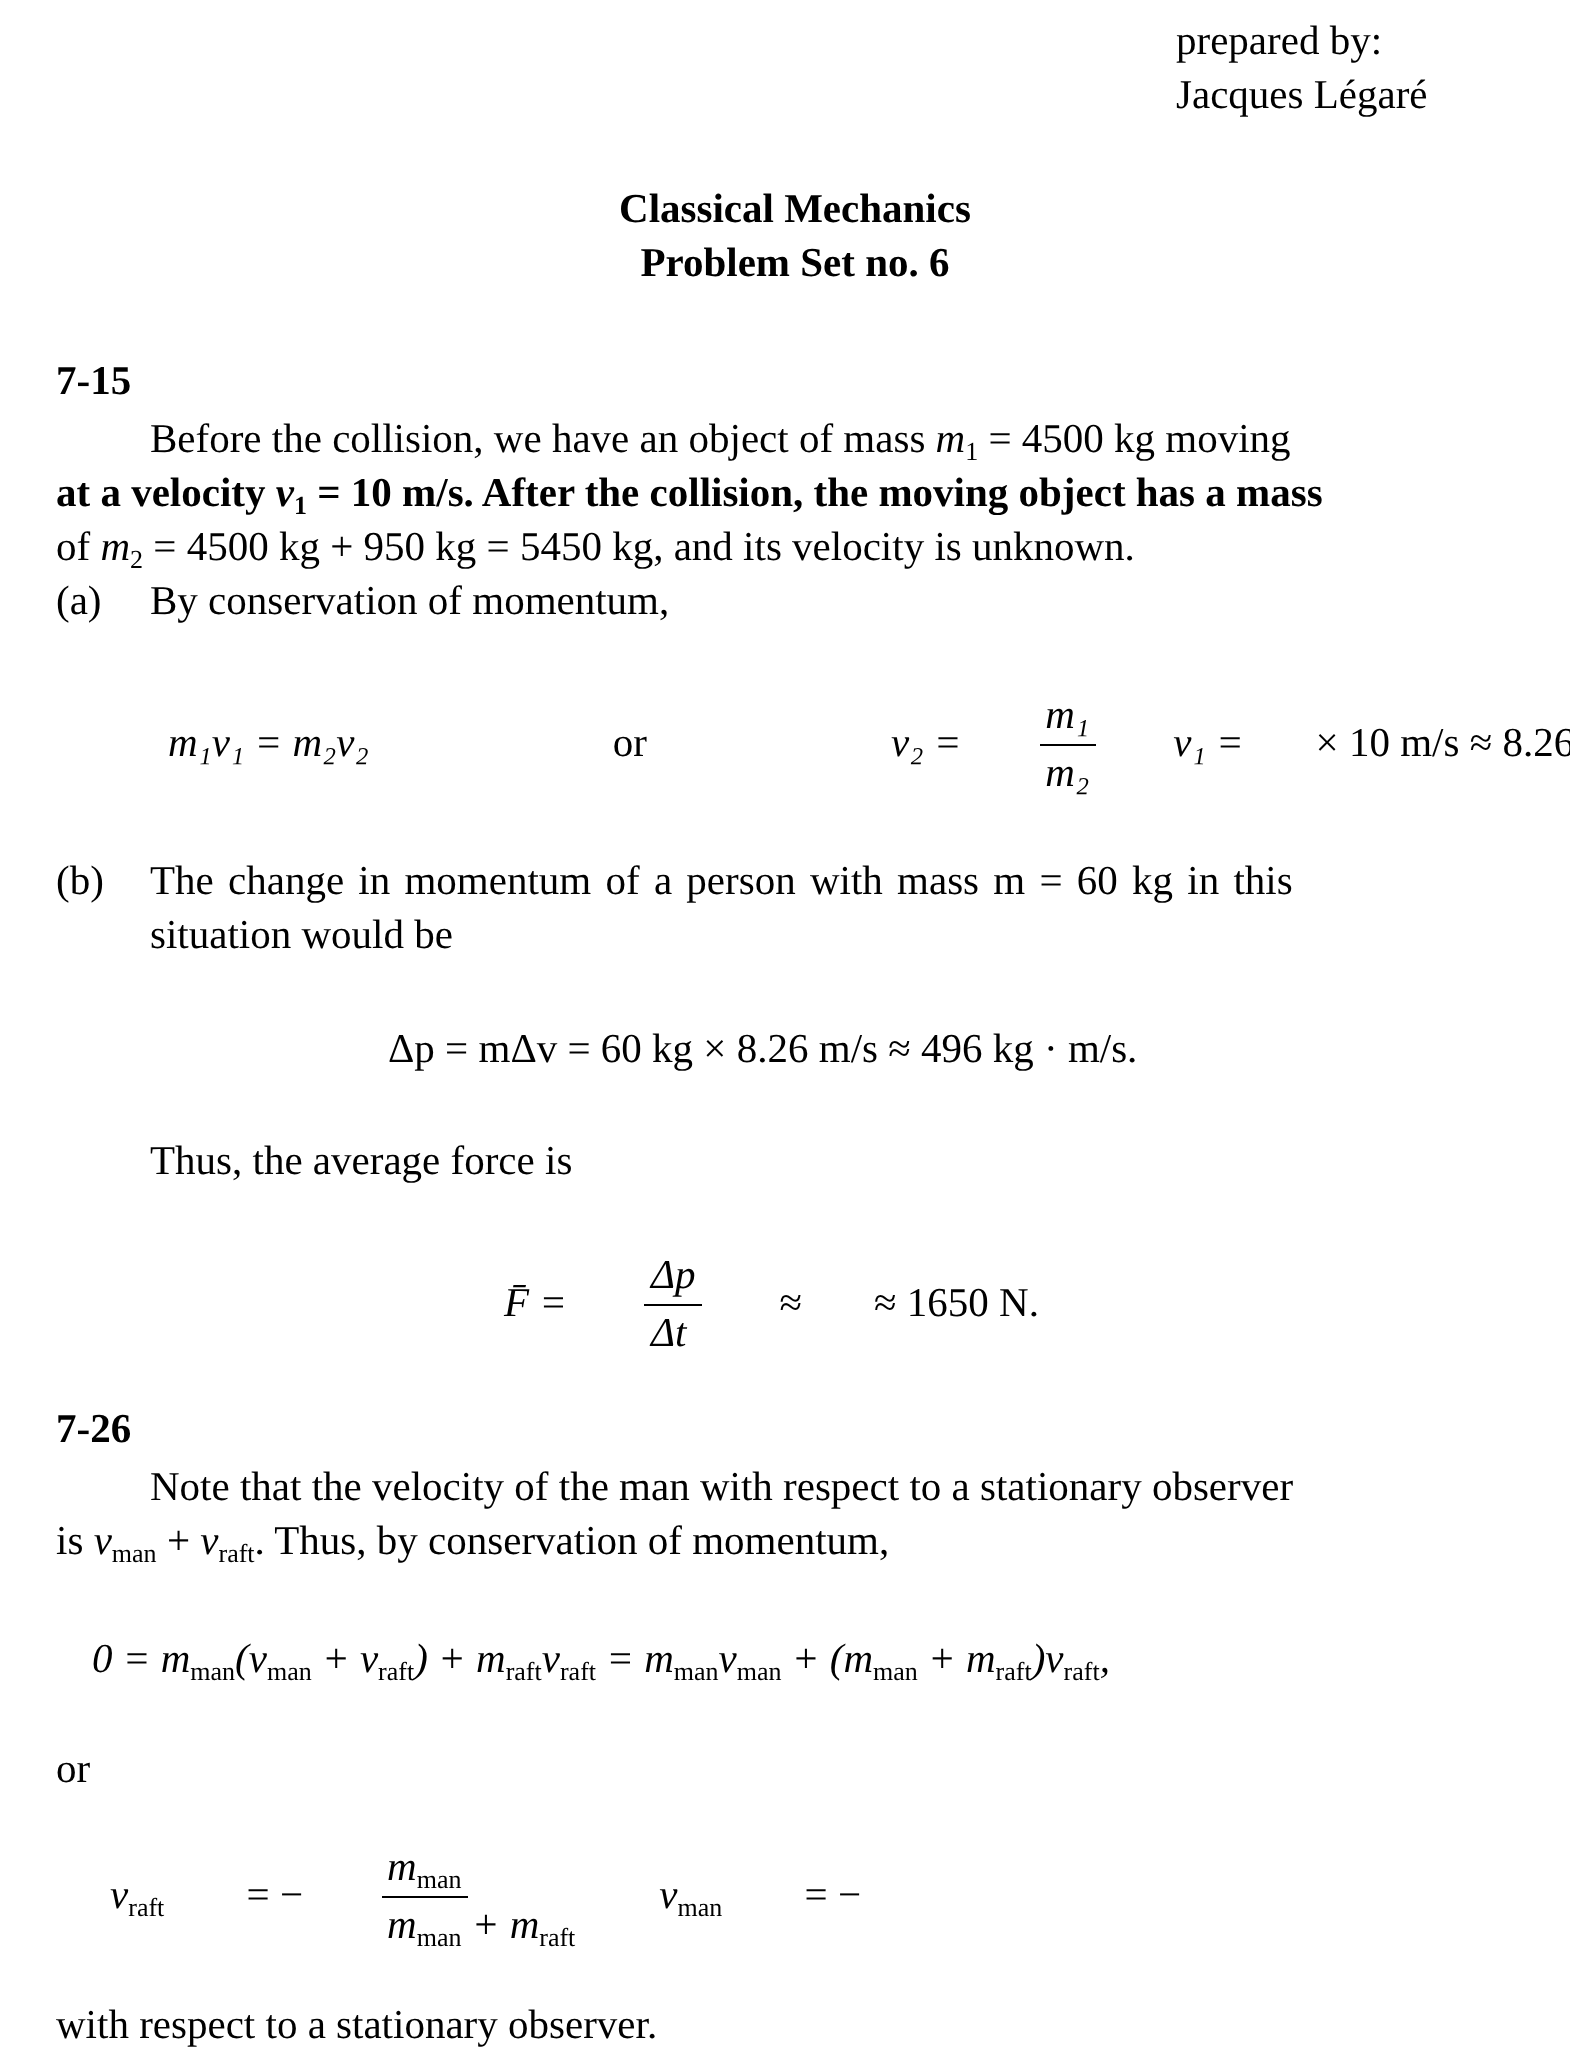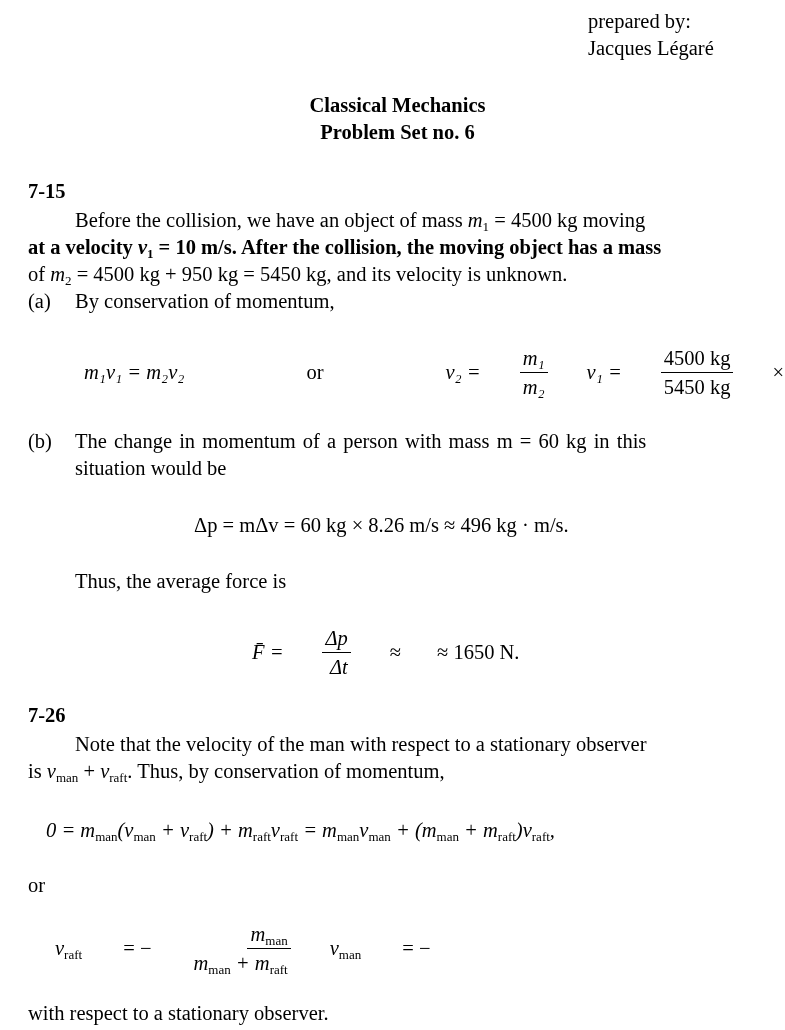--- a/index.html
+++ b/index.html
@@ -3,21 +3,21 @@
 <meta charset="utf-8">
 <style>
   html, body { margin:0; padding:0; background:#fff; }
   body { width:785px; height:1030px; position:relative; overflow:hidden;
          font-family:"DejaVu Serif","Liberation Serif",serif; color:#000; }
   .abs { position:absolute; white-space:nowrap; }
   .txt { font-family:"Liberation Serif",serif; font-size:20.5px; line-height:27px; }
   .i { font-style:italic; }
   sub { font-size:13px; vertical-align:-4px; line-height:0; font-style:normal; }
   .bold { font-weight:bold; }
-  .frac { display:inline-flex; flex-direction:column; align-items:flex-end; vertical-align:middle; margin:0 3px; }
+  .frac { display:inline-flex; flex-direction:column; align-items:flex-start; vertical-align:middle; margin:0 3px; }
   .frac .num { padding:0 3px 2px; border-bottom:1px solid #000; line-height:24px; }
   .frac .den { padding:2px 3px 0; line-height:24px; }
   .eq { font-family:"Liberation Serif",serif; font-size:20.5px; display:flex; align-items:center;gap:36px; }
   .sp { display:inline-block; }
 </style>
 </head>
 <body>
 
 <div class="abs txt" style="left:588px;top:8px;">prepared by:</div>
 <div class="abs txt" style="left:588px;top:35px;">Jacques Légaré</div>
@@ -44,24 +44,20 @@
   <span class="i">m₁v₁ = m₂v₂</span>
   <span class="sp" style="width:50px"></span>
   <span>or</span>
   <span class="sp" style="width:50px"></span>
   <span class="i">v₂ =</span>
   <span class="frac">
       <span class="num i">m₁</span>
       <span class="den i">m₂</span>
     </span>
   <span class="i">v₁ =</span>
-  <span class="frac">
-      <span class="num">4500 kg</span>
-      <span class="den">5450 kg</span>
-    </span>
   <span>× 10 m/s ≈ 8.26 m/s.</span>
 </div>
 
 <div class="abs txt" style="left:28px;top:428px;">(b)</div>
 <div class="abs txt" style="left:75px;top:428px;word-spacing:2px;">The change in momentum of a person with mass m = 60 kg in this</div>
 <div class="abs txt" style="left:75px;top:455px;">situation would be</div>
 
 <div class="abs txt" style="left:194px;top:512px;">Δp = mΔv = 60 kg × 8.26 m/s ≈ 496 kg · m/s.</div>
 
 <div class="abs txt" style="left:75px;top:568px;">Thus, the average force is</div>

